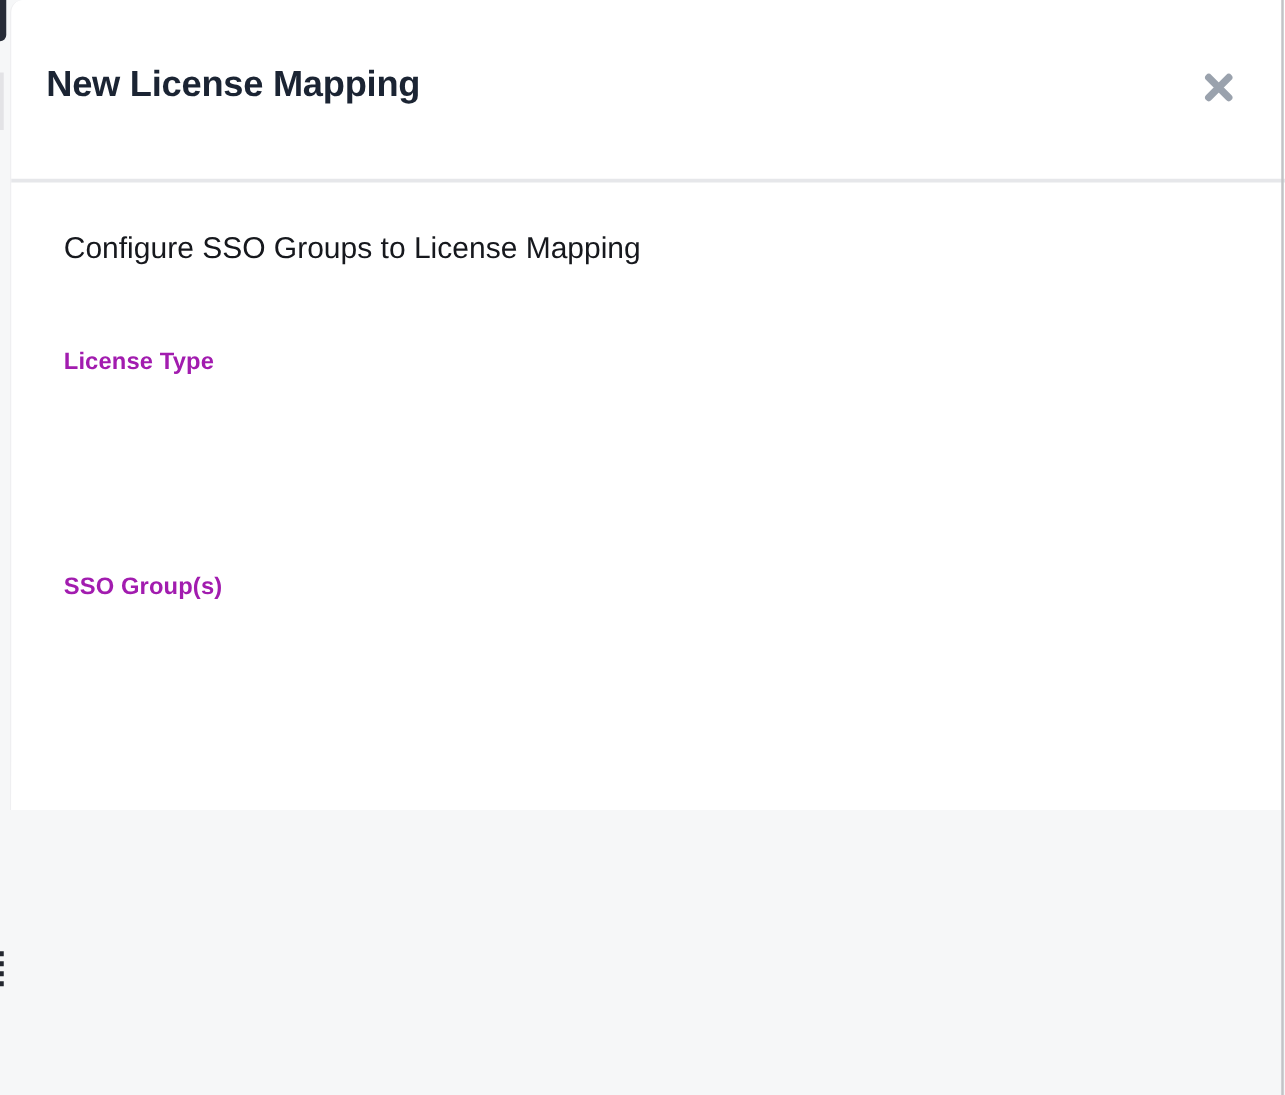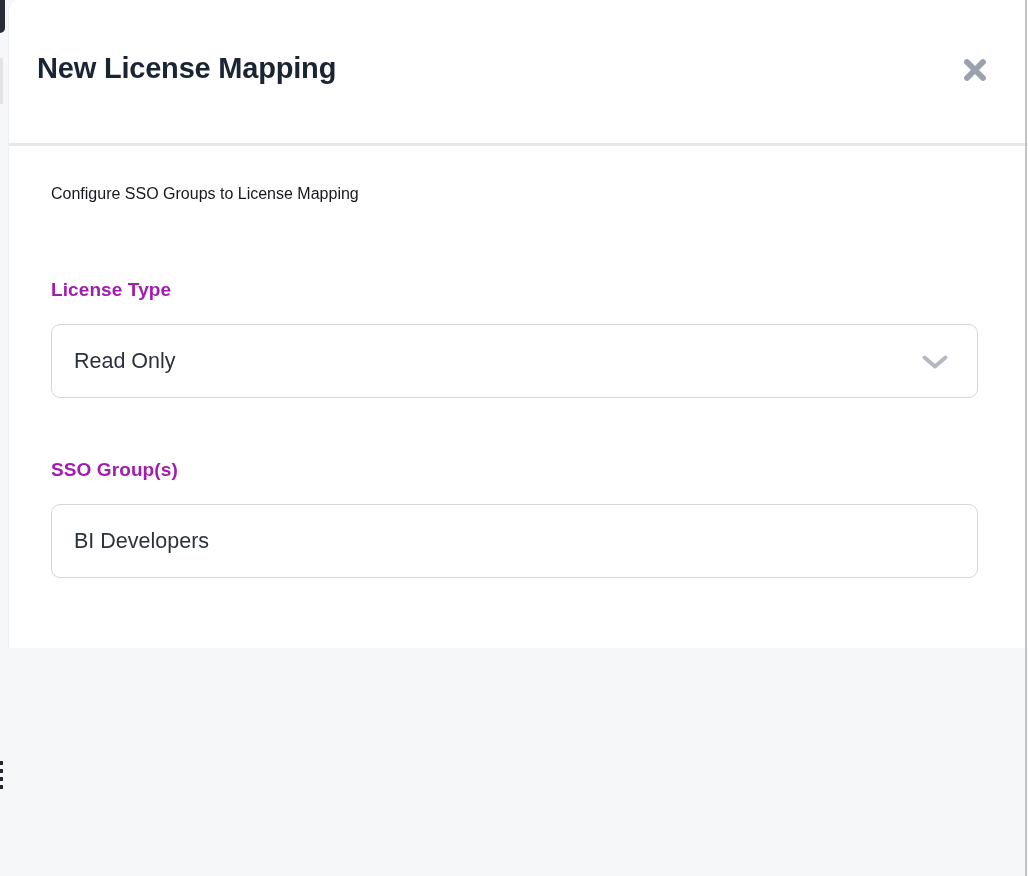--- a/index.html
+++ b/index.html
@@ -75,21 +75,21 @@
   }
   .header-divider {
     position: absolute;
     left: 0; top: 143px;
     width: 1020px; height: 3px;
     background: #e6e7ea;
   }
   .modal-subtitle {
     position: absolute;
     left: 42px; top: 185px;
-    font-size: 16px;
+    font-size: 24px;
     color: #16181d;
   }
   .field-label {
     position: absolute;
     left: 42px;
     font-size: 19px;
     font-weight: 700;
     color: #a21caf;
     letter-spacing: 0.1px;
   }
@@ -166,33 +166,22 @@
         </svg>
       </span>
     </button>
 
     <div class="header-divider"></div>
 
     <div class="modal-subtitle">Configure SSO Groups to License Mapping</div>
 
     <div class="field-label label-license">License Type</div>
 
-    <div class="box select-box">
-      <div class="select-value">Read Only</div>
-      <span class="select-chevron">
-        <svg width="28" height="17" viewBox="0 0 28 17">
-          <path d="M3.5 3.5 L14 12.5 L24.5 3.5" stroke="#b3b9c2" stroke-width="4" fill="none" stroke-linecap="round" stroke-linejoin="round"></path>
-        </svg>
-      </span>
-    </div>
 
     <div class="field-label label-sso">SSO Group(s)</div>
 
-    <div class="box input-box">
-      <input class="text-input" type="text" value="BI Developers" style="">
-    </div>
 
 
   </div>
 
   <div class="window-right-edge"></div>
 
 </div>
 
 </body></html>

